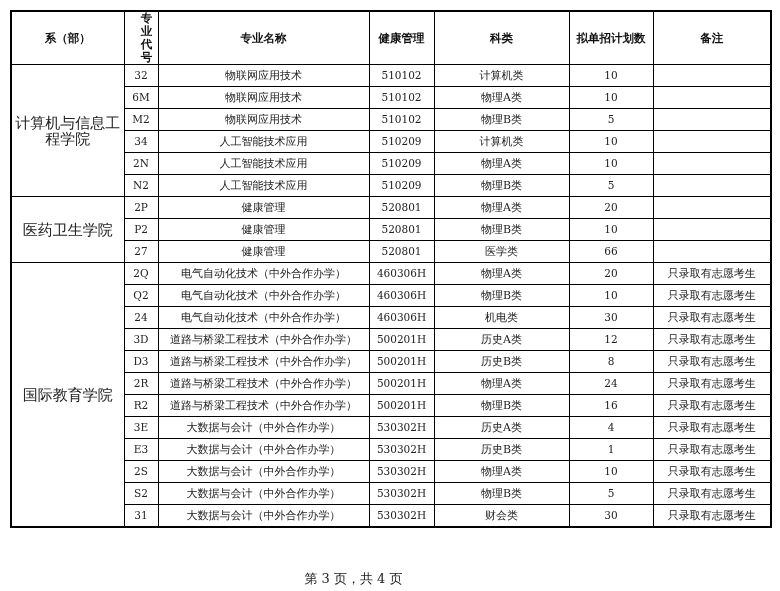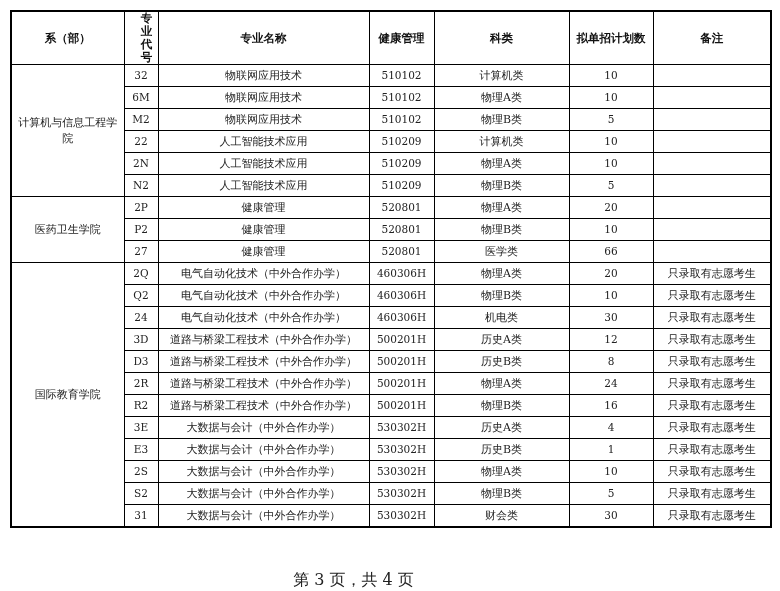--- a/index.html
+++ b/index.html
@@ -23,25 +23,25 @@
   }
   table.plan th {
     font-family: "DejaVu Sans", "Liberation Sans", sans-serif;
     font-weight: bold;
     font-size: 11.5px;
     height: 37px;
     color: #111;
   }
   table.plan th.code-h { white-space: normal; line-height: 13px; padding-left: 11px; }
   table.plan td { height: 21px; }
-  table.plan td.dept { white-space: normal; font-size: 11px; line-height: 16px; padding: 0 2px; }
+  table.plan td.dept { white-space: normal; font-size: 15px; line-height: 16px; padding: 0 2px; }
   table.plan td.mono { font-family: "DejaVu Serif", serif; font-size: 10.5px; }
   .footer {
     position: absolute; left: 0; width: 707px; top: 570px;
-    text-align: center; font-size: 16px; color: #222;
+    text-align: center; font-size: 13px; color: #222;
   }
 </style>
 </head>
 <body>
 
 <table class="plan">
   <colgroup>
     <col style="width:113px">
     <col style="width:34px">
     <col style="width:211px">
@@ -81,21 +81,21 @@
       </tr>
       <tr>
         <td class="mono">M2</td>
         <td>物联网应用技术</td>
         <td class="mono">510102</td>
         <td>物理B类</td>
         <td class="mono">5</td>
         <td></td>
       </tr>
       <tr>
-        <td class="mono">22</td>
+        <td class="mono">34</td>
         <td>人工智能技术应用</td>
         <td class="mono">510209</td>
         <td>计算机类</td>
         <td class="mono">10</td>
         <td></td>
       </tr>
       <tr>
         <td class="mono">2N</td>
         <td>人工智能技术应用</td>
         <td class="mono">510209</td>

